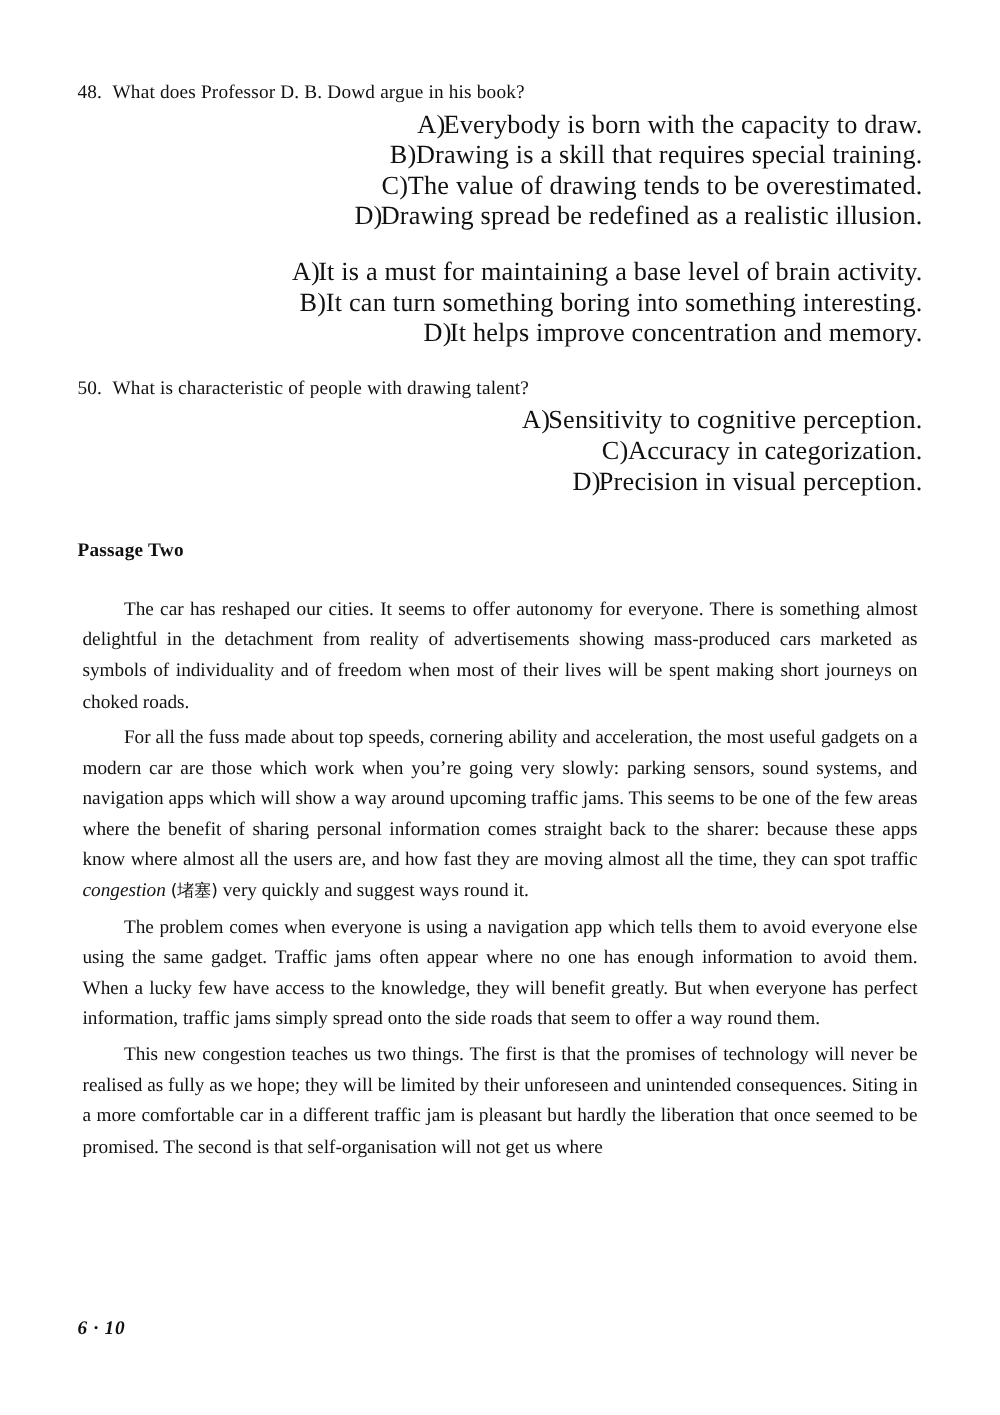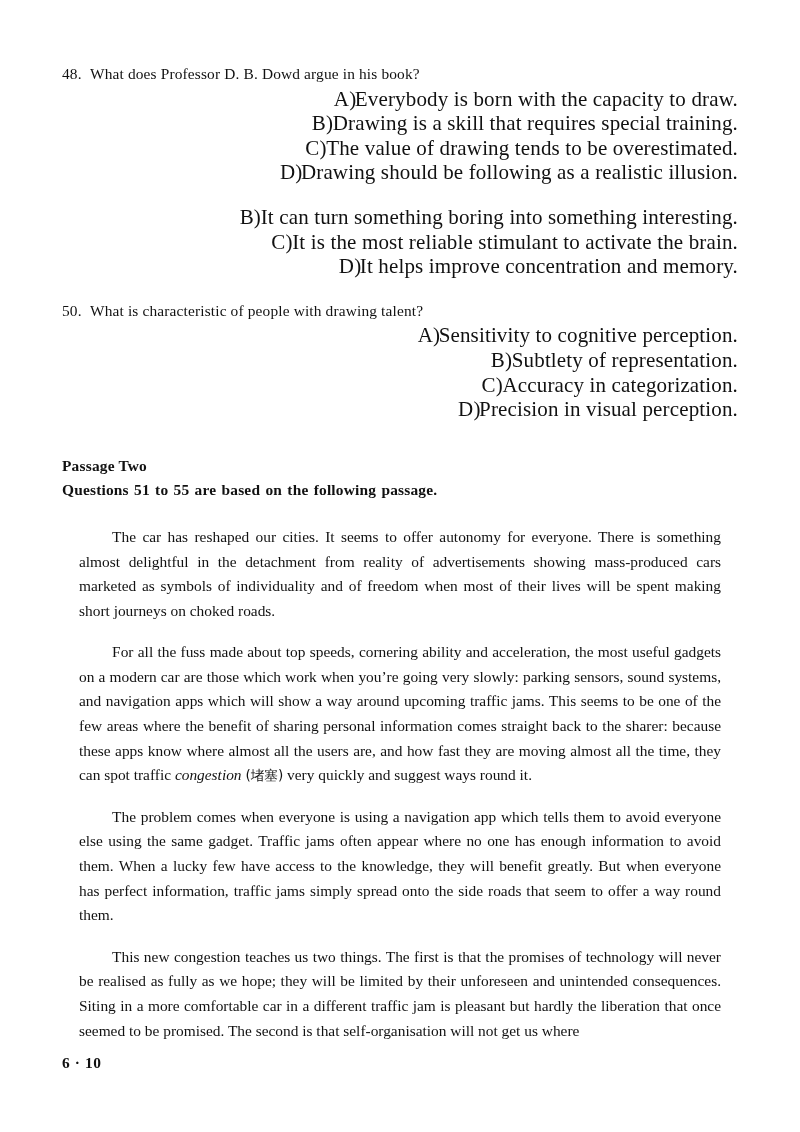--- a/index.html
+++ b/index.html
@@ -86,21 +86,21 @@
   
   .passage-body {
     margin-top: 22px;
   }
   .para {
     font-size: 15.4px;
     line-height: 24.6px;
     text-align: justify;
     text-justify: inter-word;
     text-indent: 2.15em;
-    margin: 17px;
+    margin: 4px;
     hyphens: none;
   }
   .para.last-line-free {
     text-align-last: left;
   }
   .para i {
   }
   .cjk {
     font-family: "DejaVu Sans", "Liberation Sans", sans-serif;
     font-size: 13.6px;
@@ -108,20 +108,21 @@
 
   
   .page-footer {
     position: absolute;
     left: 62px;
     top: 1052px;
     font-weight: bold;
     font-size: 15.4px;
     line-height: 22px;
     letter-spacing: 0.6px;
+    font-style: italic;
   }
 </style>
 </head>
 <body>
 
 <div class="page">
   <div class="content">
 
     <div class="question-block">
       <div class="q-stem">
@@ -130,57 +131,53 @@
       <div class="q-option">
         <span class="opt-letter">A)</span><span>Everybody is born with the capacity to draw.</span>
       </div>
       <div class="q-option">
         <span class="opt-letter">B)</span><span>Drawing is a skill that requires special training.</span>
       </div>
       <div class="q-option">
         <span class="opt-letter">C)</span><span>The value of drawing tends to be overestimated.</span>
       </div>
       <div class="q-option">
-        <span class="opt-letter">D)</span><span>Drawing should be following as a realistic illusion.</span>
+        <span class="opt-letter">D)</span><span>Drawing spread be redefined as a realistic illusion.</span>
       </div>
     </div>
 
     <div class="question-block">
       <div class="q-option">
-        <span class="opt-letter">B)</span><span>It can turn something boring into something interesting.</span>
+        <span class="opt-letter">A)</span><span>It is a must for maintaining a base level of brain activity.</span>
       </div>
       <div class="q-option">
-        <span class="opt-letter">C)</span><span>It is the most reliable stimulant to activate the brain.</span>
+        <span class="opt-letter">B)</span><span>It can turn something boring into something interesting.</span>
       </div>
       <div class="q-option">
         <span class="opt-letter">D)</span><span>It helps improve concentration and memory.</span>
       </div>
     </div>
 
     <div class="question-block">
       <div class="q-stem">
         <span class="q-num">50.</span><span class="q-text">What is characteristic of people with drawing talent?</span>
       </div>
       <div class="q-option">
         <span class="opt-letter">A)</span><span>Sensitivity to cognitive perception.</span>
       </div>
       <div class="q-option">
-        <span class="opt-letter">B)</span><span>Subtlety of representation.</span>
-      </div>
-      <div class="q-option">
         <span class="opt-letter">C)</span><span>Accuracy in categorization.</span>
       </div>
       <div class="q-option">
         <span class="opt-letter">D)</span><span>Precision in visual perception.</span>
       </div>
     </div>
 
     <div class="passage-heads">
       <div class="passage-title">Passage Two</div>
-      <div class="passage-sub">Questions 51 to 55 are based on the following passage.</div>
     </div>
 
     <div class="passage-body">
       <p class="para last-line-free">The car has reshaped our cities. It seems to offer autonomy for everyone. There is something almost delightful in the detachment from reality of advertisements showing mass-produced cars marketed as symbols of individuality and of freedom when most of their lives will be spent making short journeys on choked roads.</p>
       <p class="para last-line-free"><span>For all the fuss made about top speeds, cornering ability and acceleration, the most useful gadgets on a modern car are those which work when you’re going very slowly: parking sensors, sound systems, and navigation apps which will show a way around upcoming traffic jams. This seems to be one of the few areas where the benefit of sharing personal information comes straight back to the sharer: because these apps know where almost all the users are, and how fast they are moving almost all the time, they can spot traffic </span><i>congestion</i><span> </span><span class="cjk">(堵塞)</span><span> very quickly and suggest ways round it.</span></p>
       <p class="para last-line-free">The problem comes when everyone is using a navigation app which tells them to avoid everyone else using the same gadget. Traffic jams often appear where no one has enough information to avoid them. When a lucky few have access to the knowledge, they will benefit greatly. But when everyone has perfect information, traffic jams simply spread onto the side roads that seem to offer a way round them.</p>
       <p class="para">This new congestion teaches us two things. The first is that the promises of technology will never be realised as fully as we hope; they will be limited by their unforeseen and unintended consequences. Siting in a more comfortable car in a different traffic jam is pleasant but hardly the liberation that once seemed to be promised. The second is that self-organisation will not get us where</p>
     </div>
 
   </div>

